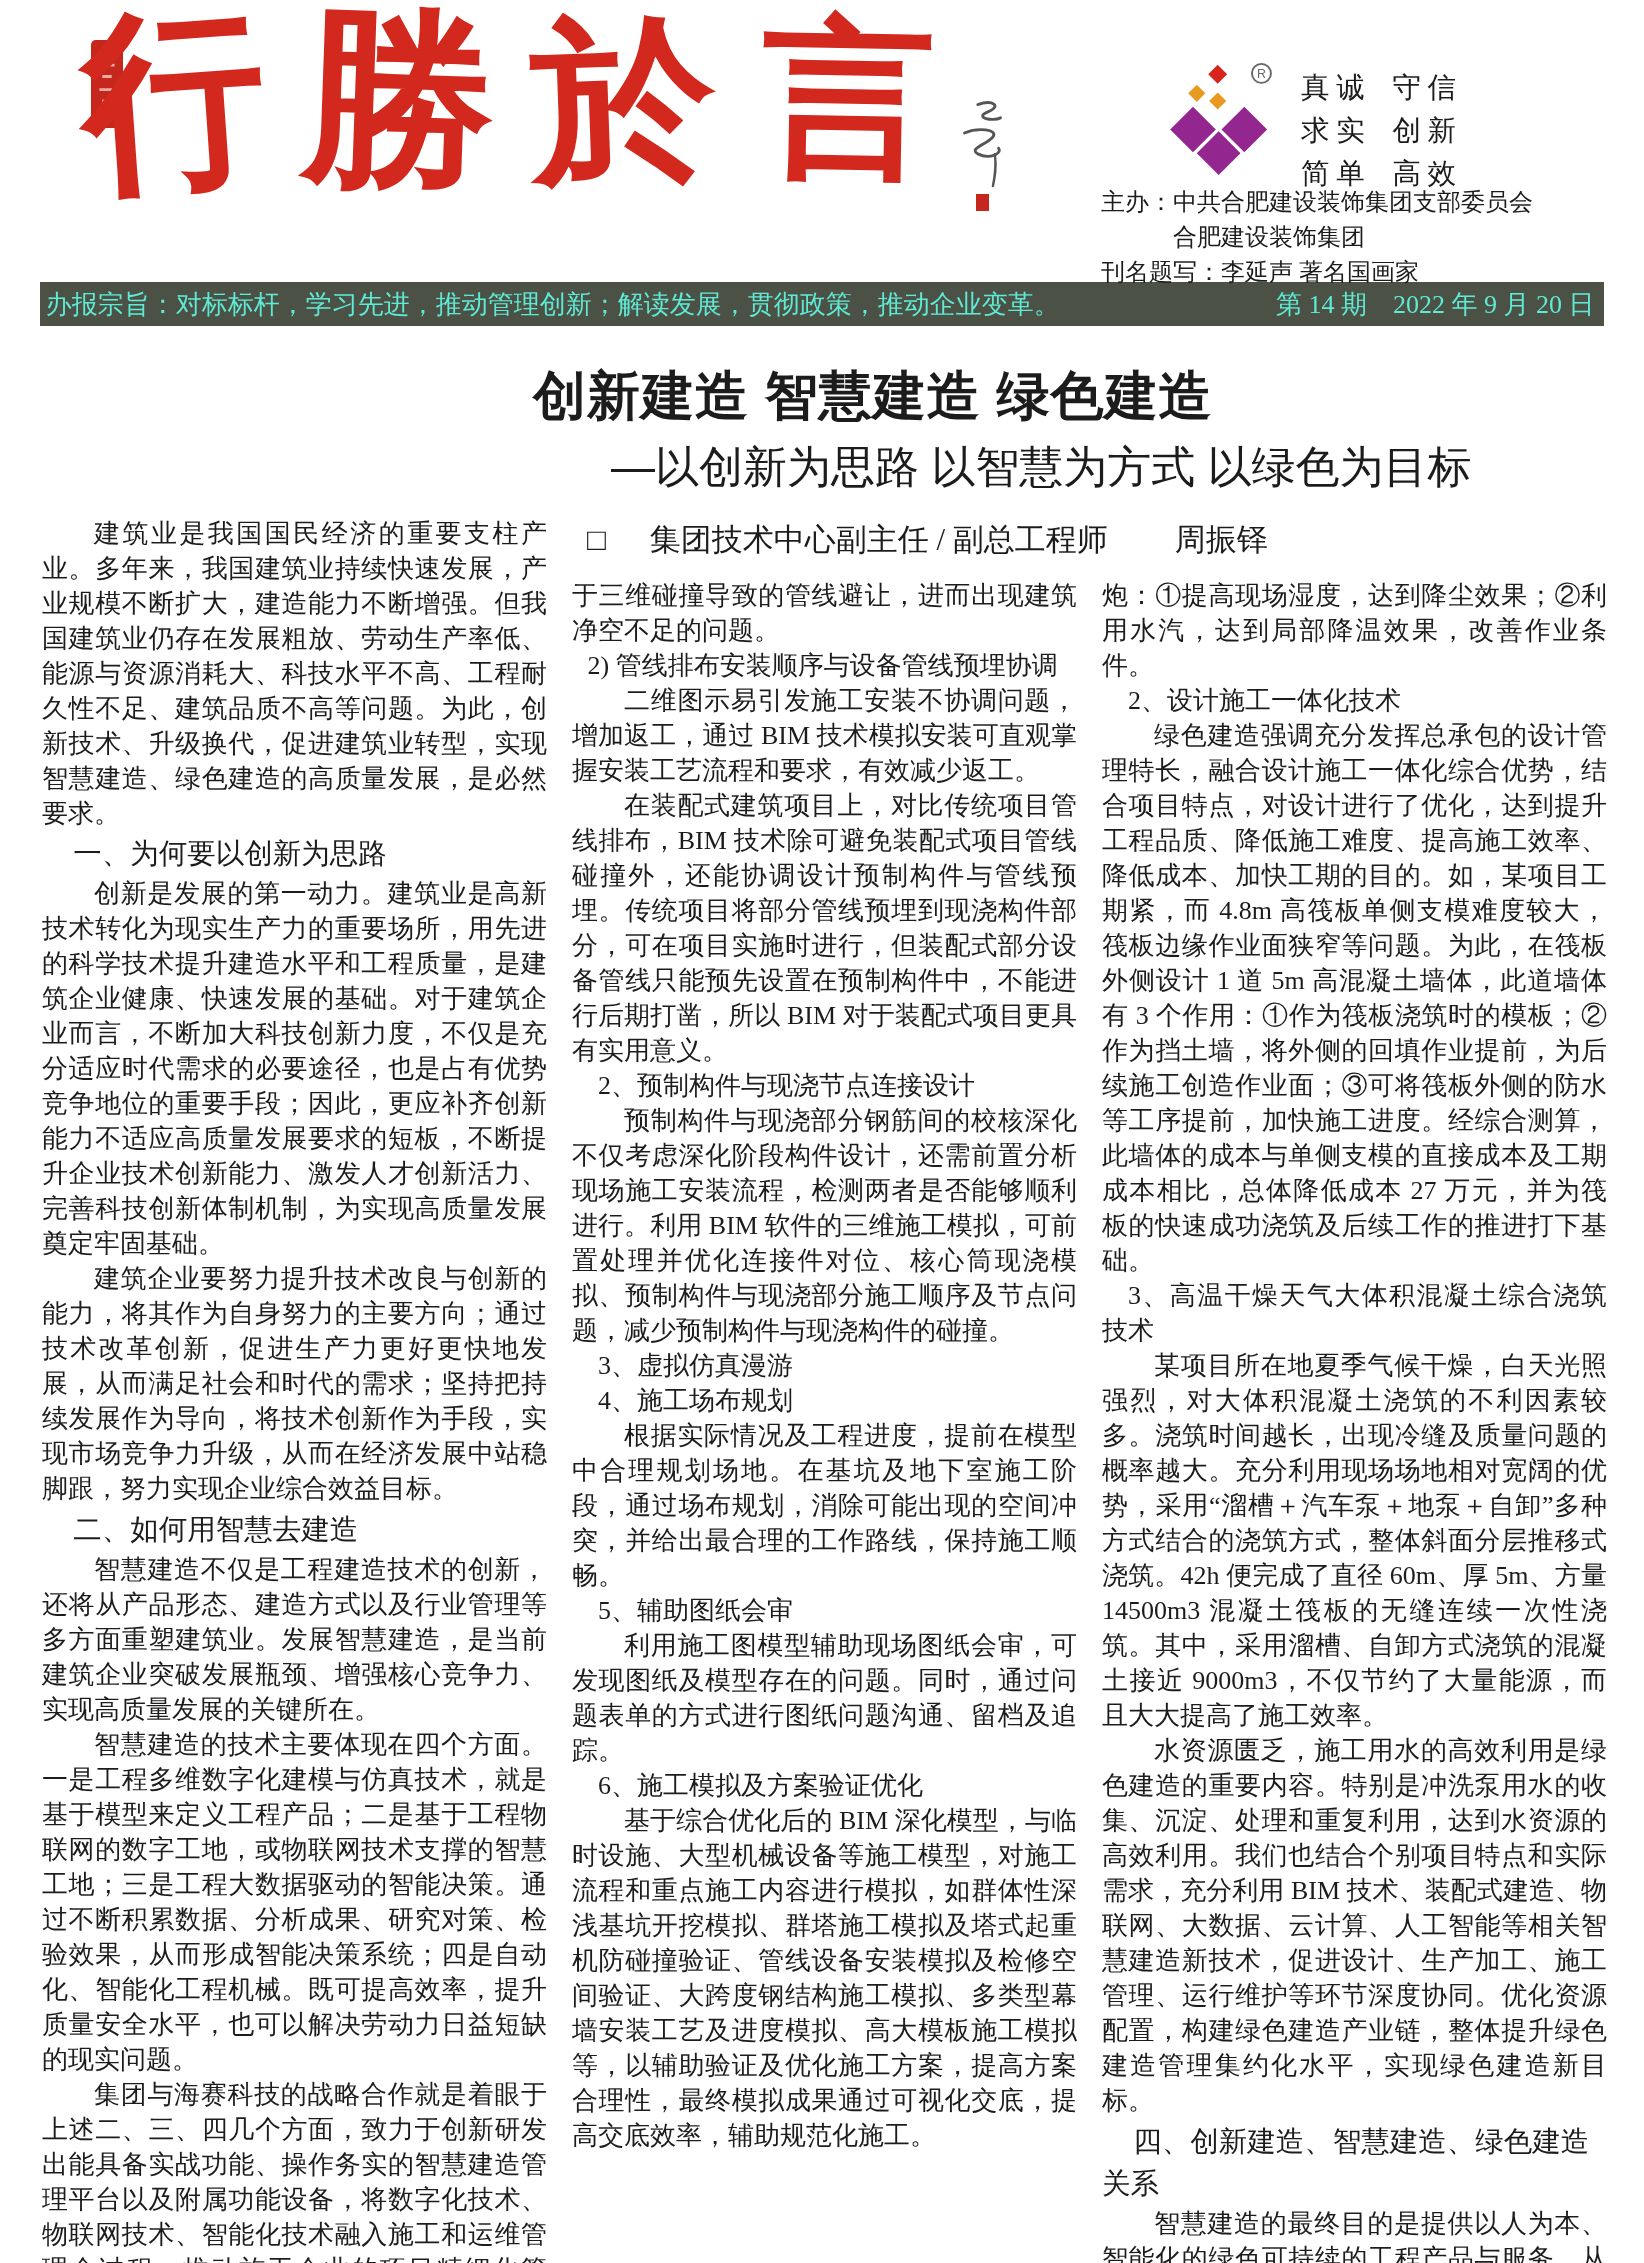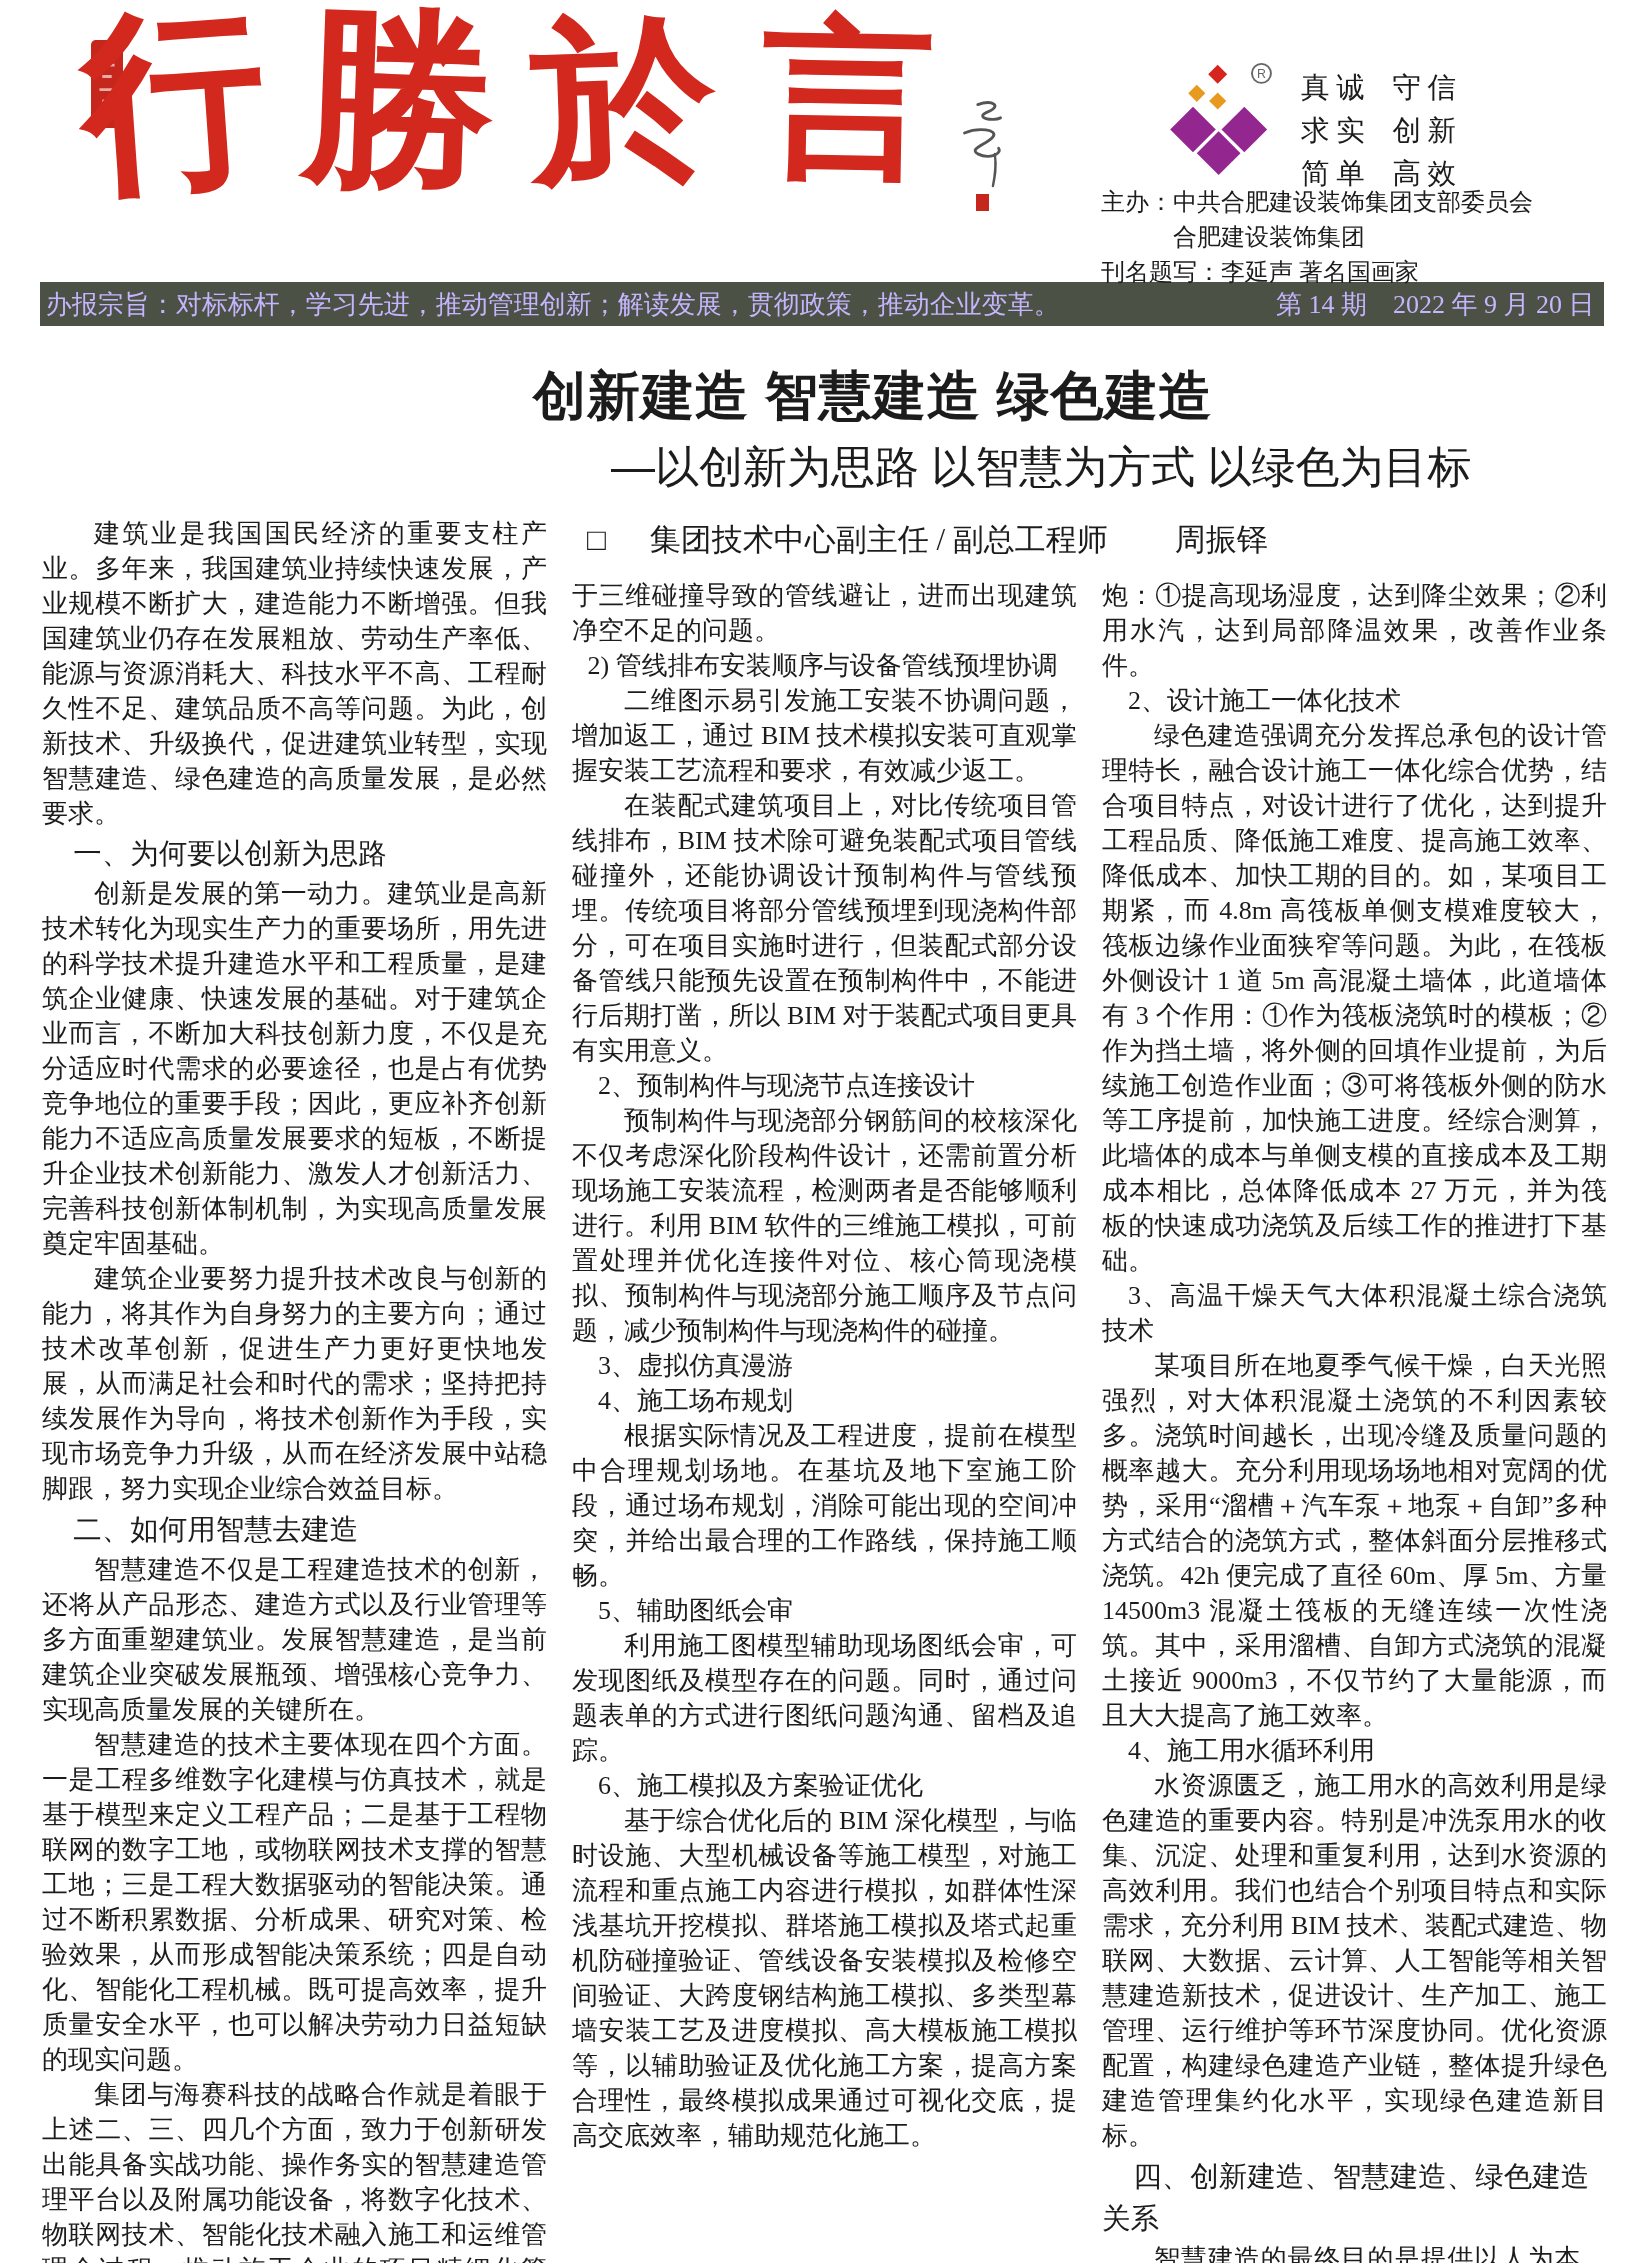--- a/index.html
+++ b/index.html
@@ -19,21 +19,21 @@
   .seal { position:absolute; left:91px; top:40px; width:32px; height:88px;
     background:#c6271c; border-radius:4.8px; }
   .signature { position:absolute; left:951px; top:97px; }
   .mini-seal { width:13.3px; height:17px; background:#c6271c; margin:1.9px 0 0 25px; }
   .logo { position:absolute; left:1168px; top:61px; }
   .slogans { position:absolute; left:1301px; top:67px; font-size:28.5px; line-height:1.5; }
   .slogan-row { display:flex; gap:21px; letter-spacing:6.7px; }
   .pub-info { position:absolute; left:1101px; top:185px; font-size:24px; line-height:1.45; }
   .pub-line2 { padding-left:3em; }
   
-  .infobar { margin:0 40px; background:#4c5146; color:#c4b5fd; height:44px;
+  .infobar { margin:0 40px; background:#4c5146; color:#5eead4; height:44px;
     display:flex; align-items:center; justify-content:space-between;
     padding:0 9.5px 0 5.7px; font-size:26px; }
   
   .headline { margin:40px 42px 0 533px; font-family:"Liberation Sans","DejaVu Sans",sans-serif;
     font-weight:bold; font-size:53px; line-height:1.15; letter-spacing:1px; white-space:nowrap; }
   .subtitle { margin:15px 42px 0 611px; font-family:"Liberation Sans","DejaVu Sans",sans-serif;
     font-weight:normal; font-size:44px; line-height:1.15; white-space:nowrap; }
   
   .columns { display:flex; gap:25px; margin:23px 42px 0; }
   .col { font-size:26px; line-height:35px; text-align:justify; }
@@ -148,21 +148,20 @@
           <div class="para pt-p">利用施工图模型辅助现场图纸会审，可发现图纸及模型存在的问题。同时，通过问题表单的方式进行图纸问题沟通、留档及追踪。</div>
           <div class="para pt-s">6、施工模拟及方案验证优化</div>
           <div class="para pt-p">基于综合优化后的 BIM 深化模型，与临时设施、大型机械设备等施工模型，对施工流程和重点施工内容进行模拟，如群体性深浅基坑开挖模拟、群塔施工模拟及塔式起重机防碰撞验证、管线设备安装模拟及检修空间验证、大跨度钢结构施工模拟、多类型幕墙安装工艺及进度模拟、高大模板施工模拟等，以辅助验证及优化施工方案，提高方案合理性，最终模拟成果通过可视化交底，提高交底效率，辅助规范化施工。</div>
         </div>
       <div class="col">
           <div class="para pt-c">炮：①提高现场湿度，达到降尘效果；②利用水汽，达到局部降温效果，改善作业条件。</div>
           <div class="para pt-s">2、设计施工一体化技术</div>
           <div class="para pt-p">绿色建造强调充分发挥总承包的设计管理特长，融合设计施工一体化综合优势，结合项目特点，对设计进行了优化，达到提升工程品质、降低施工难度、提高施工效率、降低成本、加快工期的目的。如，某项目工期紧，而 4.8m 高筏板单侧支模难度较大，筏板边缘作业面狭窄等问题。为此，在筏板外侧设计 1 道 5m 高混凝土墙体，此道墙体有 3 个作用：①作为筏板浇筑时的模板；②作为挡土墙，将外侧的回填作业提前，为后续施工创造作业面；③可将筏板外侧的防水等工序提前，加快施工进度。经综合测算，此墙体的成本与单侧支模的直接成本及工期成本相比，总体降低成本 27 万元，并为筏板的快速成功浇筑及后续工作的推进打下基础。</div>
           <div class="para pt-s">3、高温干燥天气大体积混凝土综合浇筑技术</div>
           <div class="para pt-p">某项目所在地夏季气候干燥，白天光照强烈，对大体积混凝土浇筑的不利因素较多。浇筑时间越长，出现冷缝及质量问题的概率越大。充分利用现场场地相对宽阔的优势，采用“溜槽＋汽车泵＋地泵＋自卸”多种方式结合的浇筑方式，整体斜面分层推移式浇筑。42h 便完成了直径 60m、厚 5m、方量 14500m3 混凝土筏板的无缝连续一次性浇筑。其中，采用溜槽、自卸方式浇筑的混凝土接近 9000m3，不仅节约了大量能源，而且大大提高了施工效率。</div>
-          <div class="para pt-s">4、施工用水循环利用</div>
           <div class="para pt-p">水资源匮乏，施工用水的高效利用是绿色建造的重要内容。特别是冲洗泵用水的收集、沉淀、处理和重复利用，达到水资源的高效利用。我们也结合个别项目特点和实际需求，充分利用 BIM 技术、装配式建造、物联网、大数据、云计算、人工智能等相关智慧建造新技术，促进设计、生产加工、施工管理、运行维护等环节深度协同。优化资源配置，构建绿色建造产业链，整体提升绿色建造管理集约化水平，实现绿色建造新目标。</div>
           <div class="para pt-h">四、创新建造、智慧建造、绿色建造关系</div>
           <div class="para pt-p">智慧建造的最终目的是提供以人为本、智能化的绿色可持续的工程产品与服务，从本质上讲一定也是符合绿色可持续发展内涵的。智慧建造目的是交付绿色工程产品，绿色建造的实现过程则需要智能化、数字化建造技术的支撑。二者本质上是一致的，实现方式则是殊途同归。智慧建造目标：一是以需求为本，提供智能化的服务，使工作更高效、环境更美好；二是提升建造工艺对环境的适应性，实现节能减排、再生循环；三是促进人与自然和谐。智慧的本质应该是与自然生态、社会文化以及用户需求的体验相适应的，这样才能够构成绿色与智能之间良性的互动关系。</div>
         </div>
     </div>
   </div>
 </div>
 
 
 </body></html>

